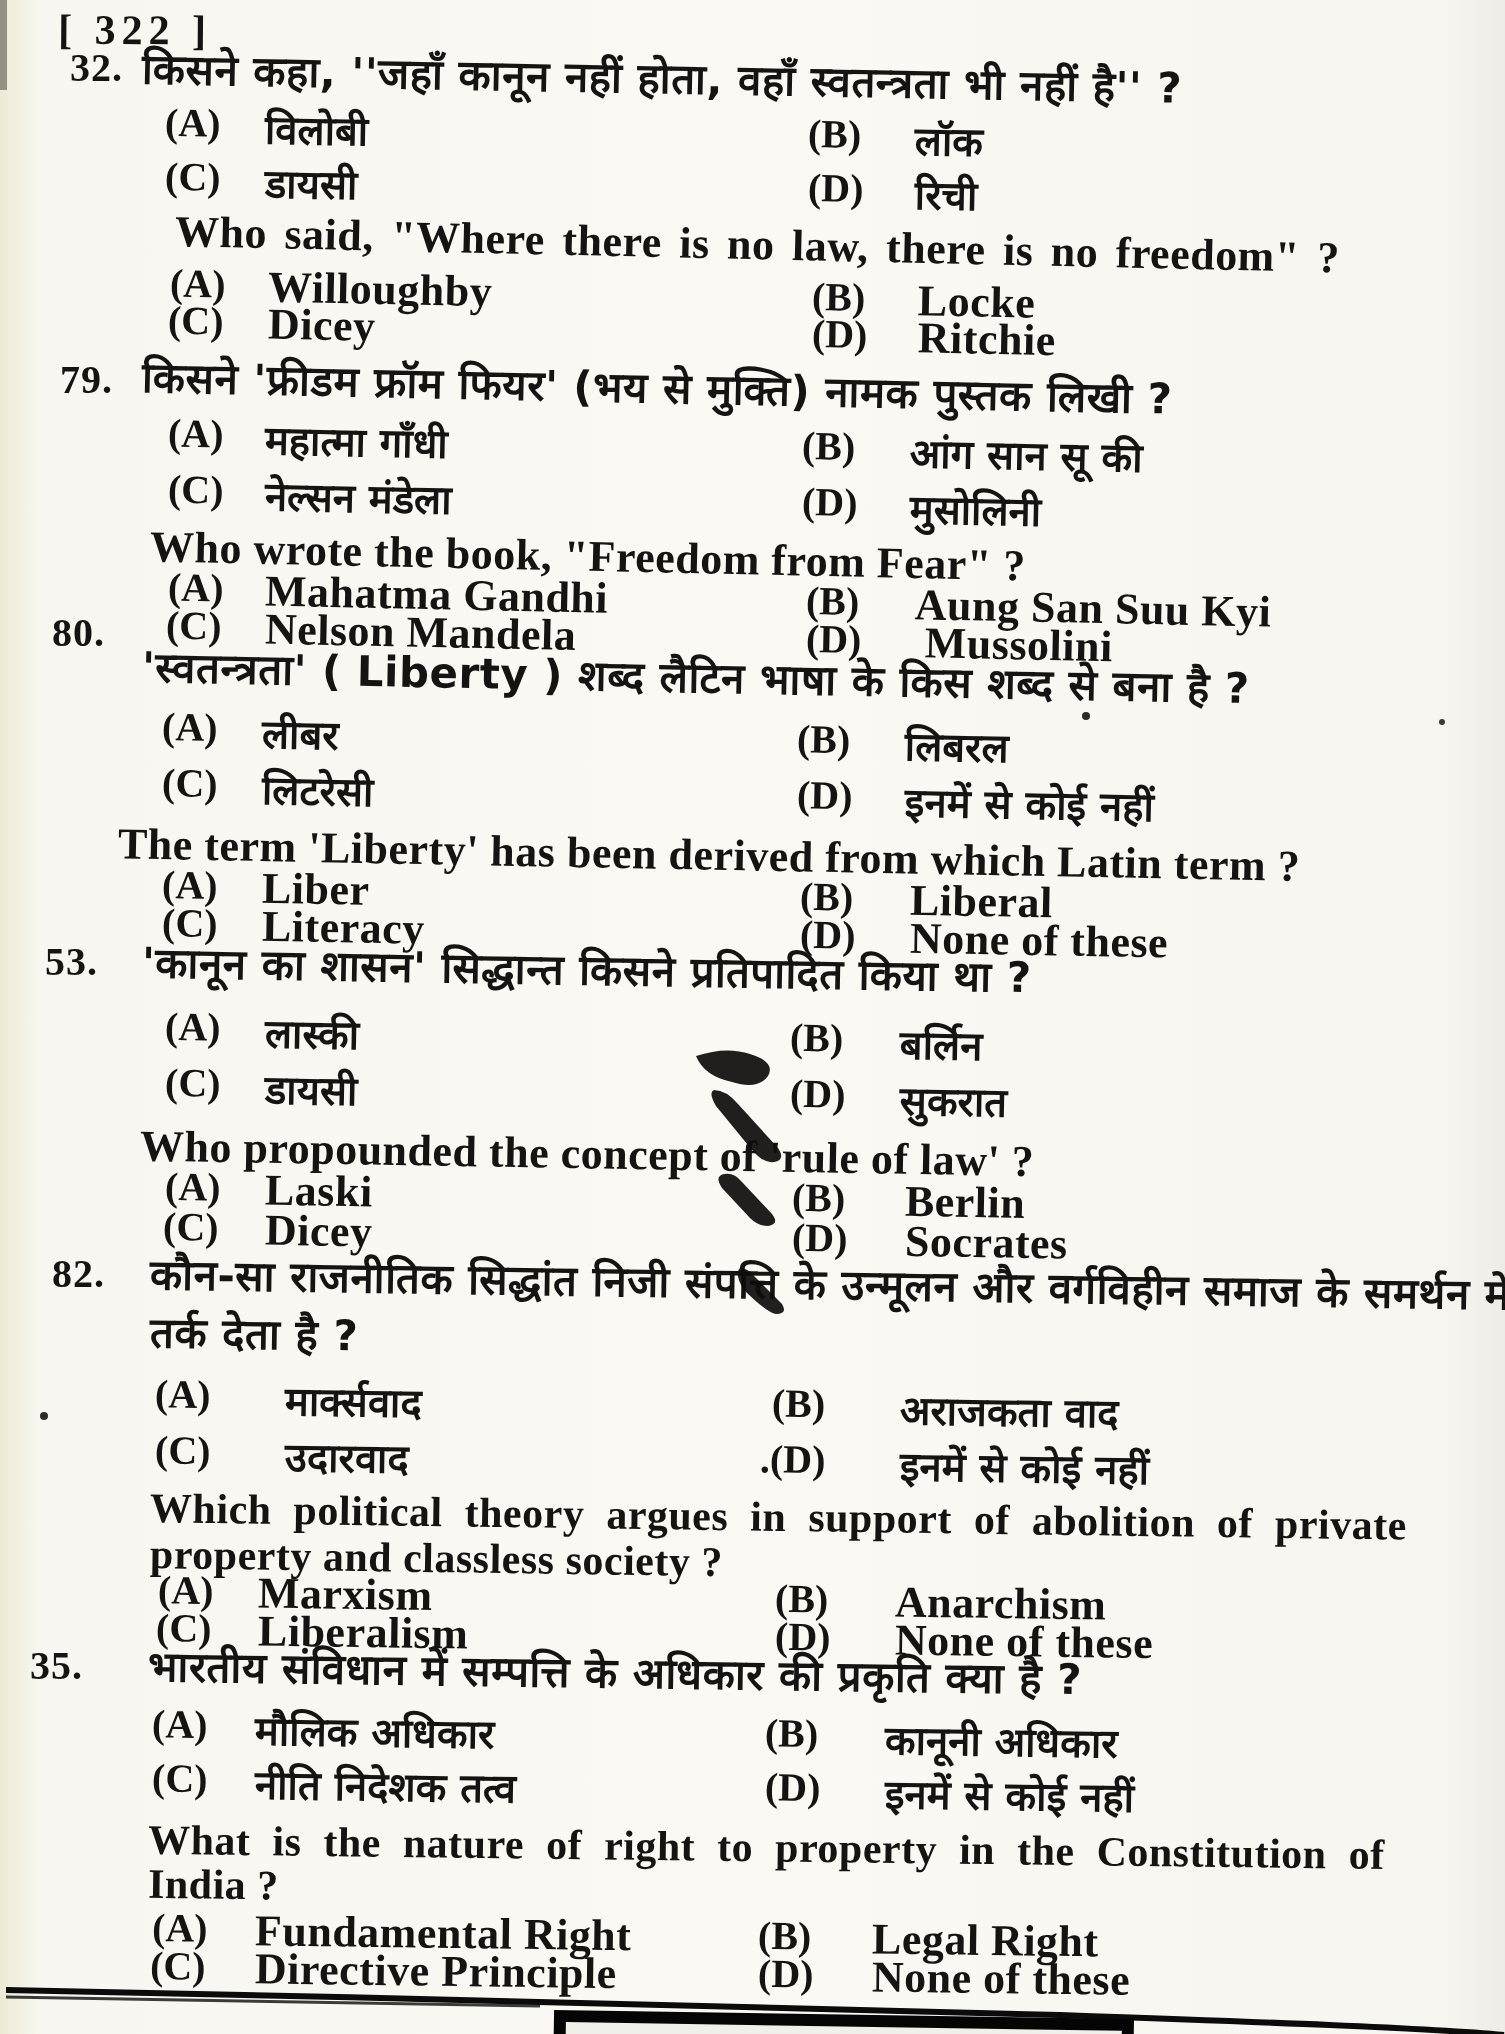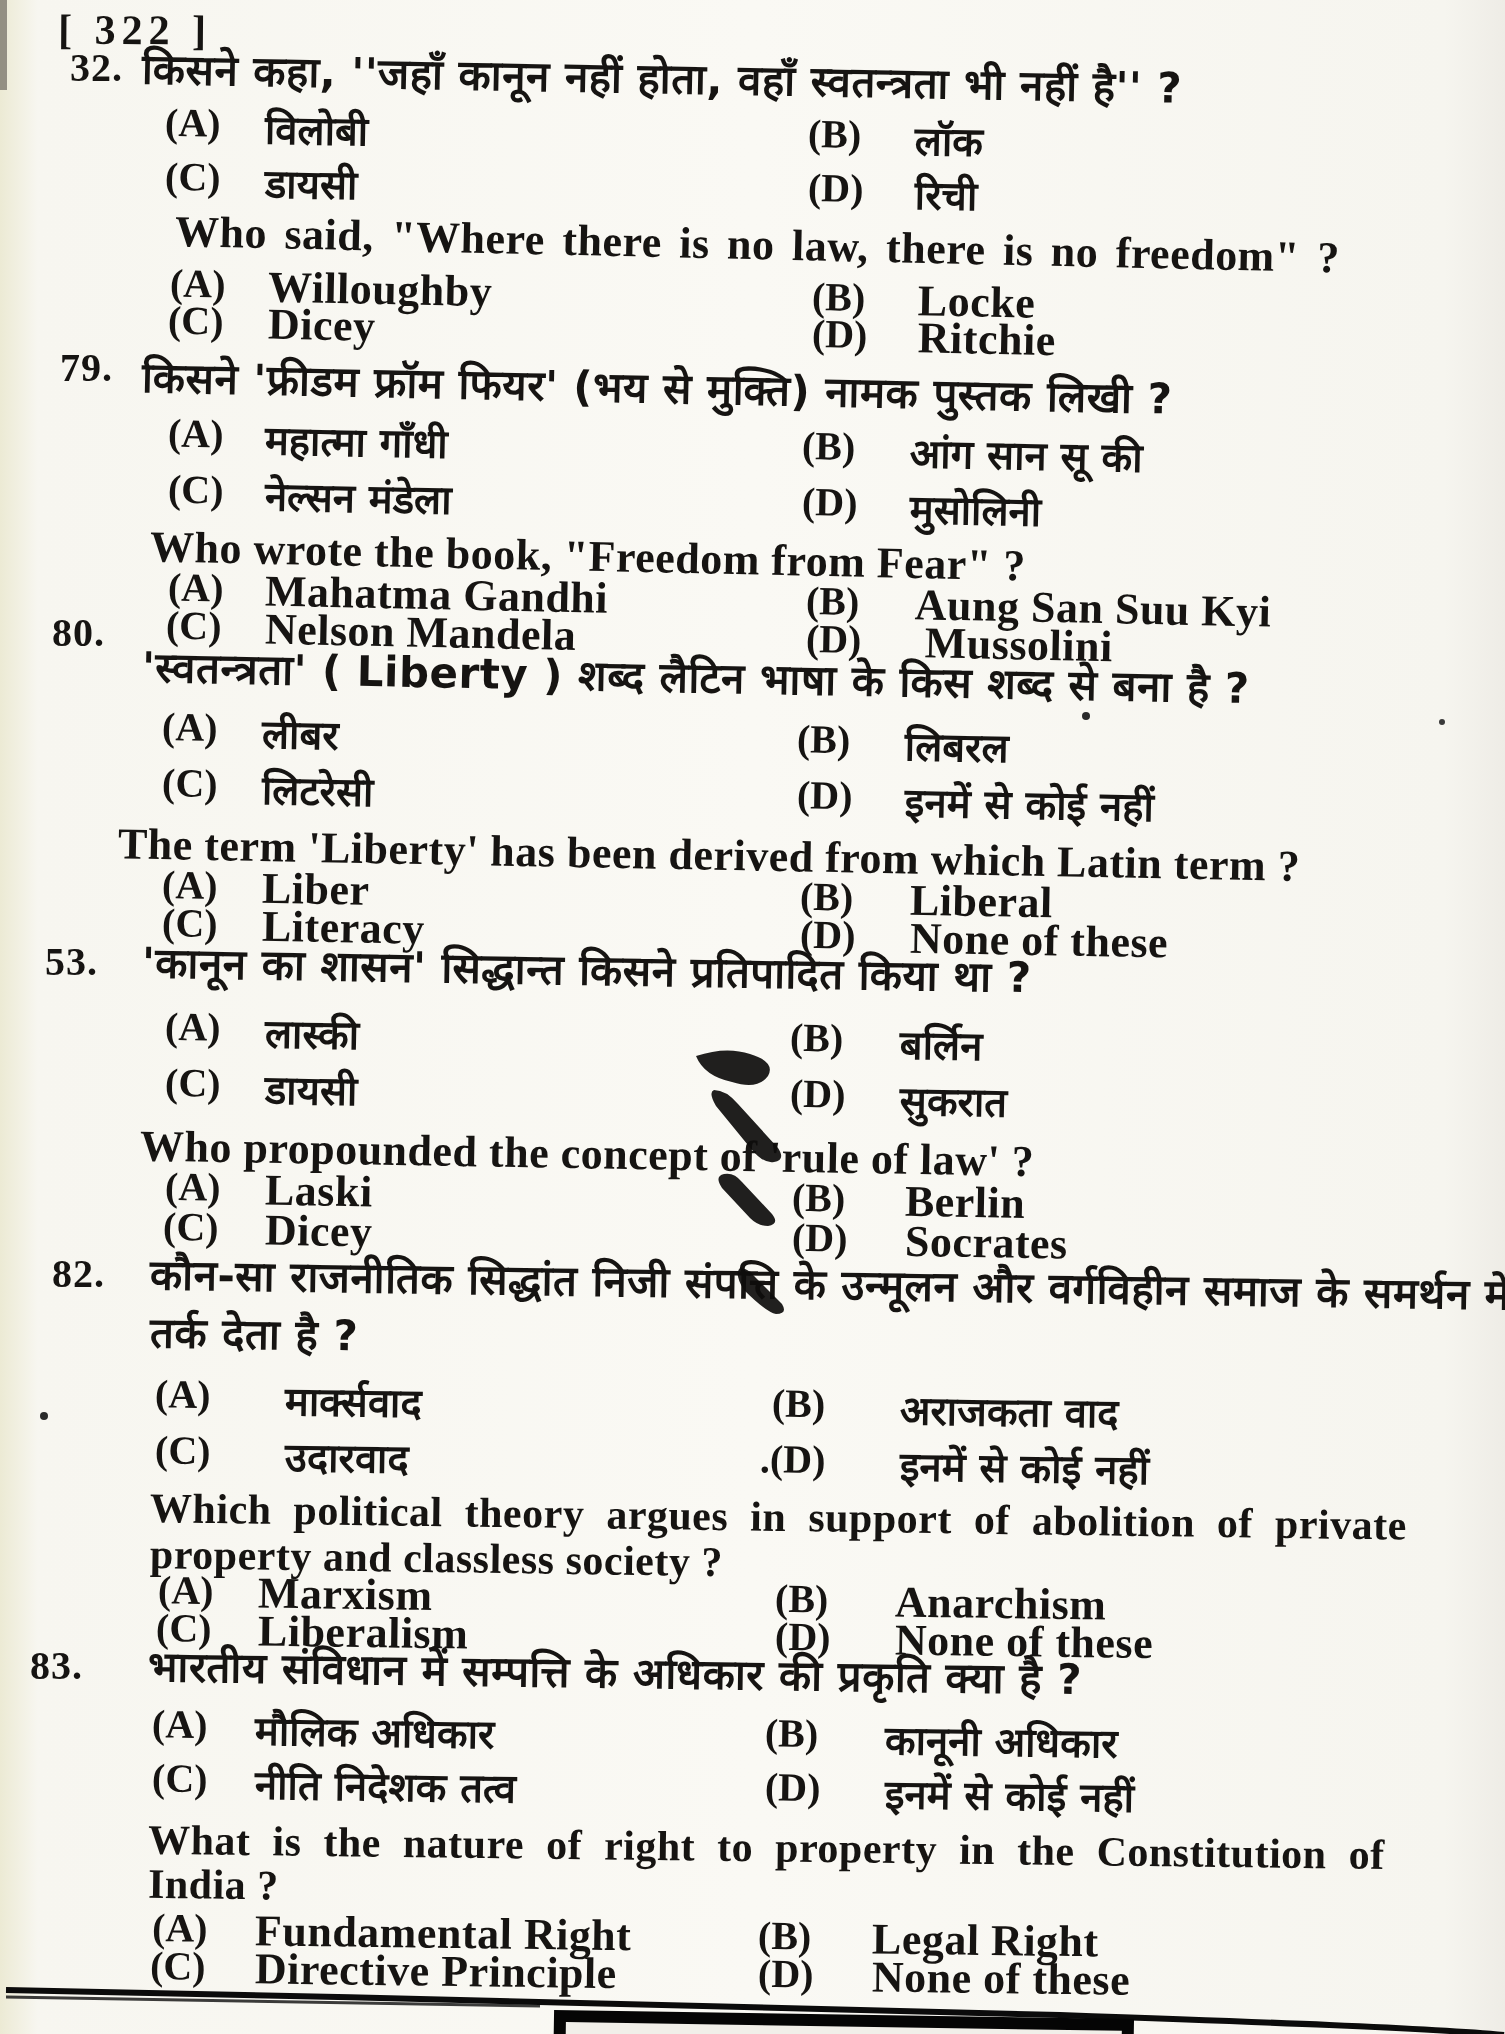--- a/index.html
+++ b/index.html
@@ -51,21 +51,21 @@
     <span class="lab" style="left:812px">(B)</span>
     <span class="et" style="left:918px">Locke</span>
   </div>
   <div class="row" style="top:293px;transform:rotate(1.2deg)">
     <span class="lab" style="left:168px">(C)</span>
     <span class="et" style="left:268px">Dicey</span>
     <span class="lab" style="left:812px">(D)</span>
     <span class="et" style="left:918px">Ritchie</span>
   </div>
 
-  <div class="num" style="left:60px;top:344px">79.</div>
+  <div class="num" style="left:60px;top:356px">79.</div>
   <div class="row" style="top:344px;transform:rotate(1.2deg)">
     <span class="hq">किसने 'फ्रीडम फ्रॉम फियर' (भय से मुक्ति) नामक पुस्तक लिखी ?</span>
   </div>
   <div class="row" style="top:406px;transform:rotate(1.15deg)">
     <span class="lab" style="left:168px">(A)</span>
     <span class="ht" style="left:265px">महात्मा गाँधी</span>
     <span class="lab" style="left:802px">(B)</span>
     <span class="ht" style="left:910px">आंग सान सू की</span>
   </div>
   <div class="row" style="top:462px;transform:rotate(1.15deg)">
@@ -185,21 +185,21 @@
     <span class="lab" style="left:775px">(B)</span>
     <span class="et" style="left:895px">Anarchism</span>
   </div>
   <div class="row" style="top:1602px;transform:rotate(.8deg)">
     <span class="lab" style="left:156px">(C)</span>
     <span class="et" style="left:258px">Liberalism</span>
     <span class="lab" style="left:775px">(D)</span>
     <span class="et" style="left:895px">None of these</span>
   </div>
 
-  <div class="num" style="left:30px;top:1642px">83.</div>
+  <div class="num" style="left:30px;top:1642px">35.</div>
   <div class="row" style="top:1634px;transform:rotate(.8deg)">
     <span class="hq" style="left:148px">भारतीय संविधान में सम्पत्ति के अधिकार की प्रकृति क्या है ?</span>
   </div>
   <div class="row" style="top:1698px;transform:rotate(.85deg)">
     <span class="lab" style="left:152px">(A)</span>
     <span class="ht" style="left:255px">मौलिक अधिकार</span>
     <span class="lab" style="left:765px">(B)</span>
     <span class="ht" style="left:885px">कानूनी अधिकार</span>
   </div>
   <div class="row" style="top:1752px;transform:rotate(.85deg)">

